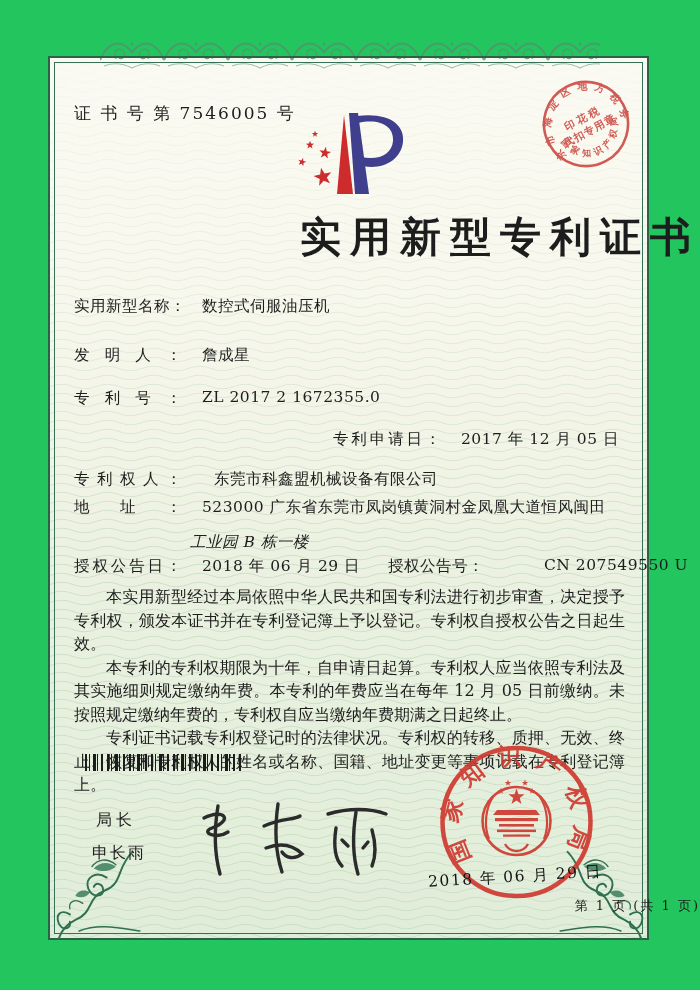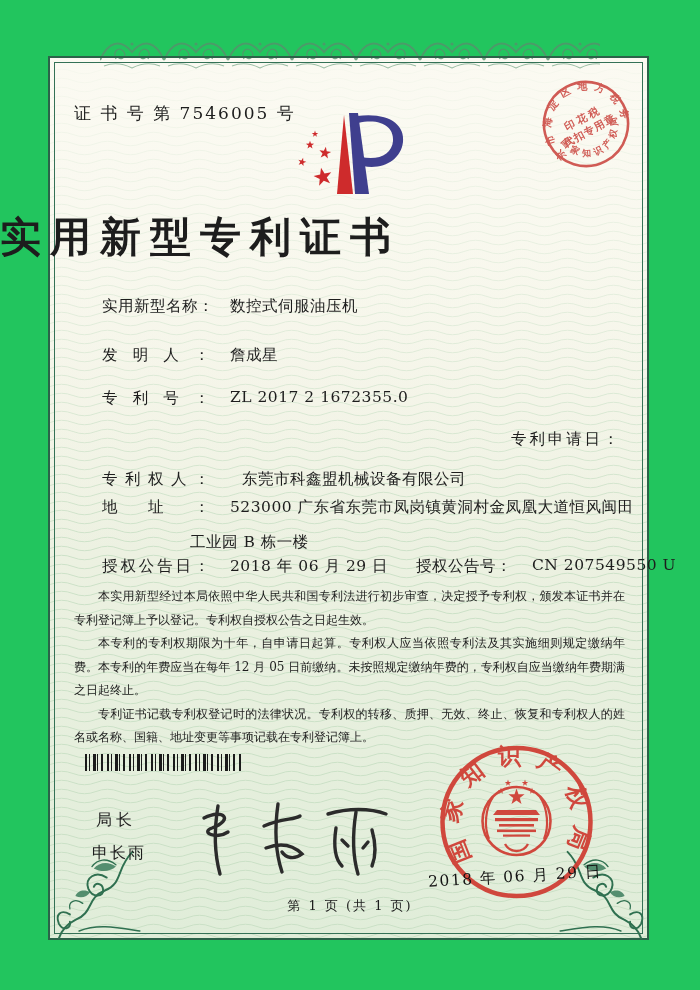--- a/index.html
+++ b/index.html
@@ -11,33 +11,33 @@
   }
   *{margin:0;padding:0;box-sizing:border-box;}
   body{width:700px;height:990px;font-family:"DejaVu Serif","Liberation Serif",serif;color:var(--ink);}
   .page{position:relative;width:700px;height:990px;background:#22c55e;overflow:hidden;}
   .abs{position:absolute;}
   
   .frame-outer{left:48px;top:56px;width:601px;height:884px;border:2.5px solid var(--frame_green);z-index:2;pointer-events:none;}
   .frame-inner{left:54px;top:62px;width:589px;height:872px;border:1px solid #347156;z-index:2;pointer-events:none;}
   
   .cert-no{left:74px;top:102px;font-size:17px;letter-spacing:2px;z-index:3;}
-  .title{left:0;top:210px;width:700px;text-align:left;font-size:41px;font-weight:bold;letter-spacing:9px;z-index:3;}
+  .title{left:0;top:210px;width:700px;text-align:right;font-size:41px;font-weight:bold;letter-spacing:9px;z-index:3;}
   .frow{left:74px;width:545px;display:flex;font-size:15.5px;z-index:3;letter-spacing:0.5px;}
-  .flabel{display:inline-block;width:108px;text-align:justify;text-align-last:justify;flex:none;white-space:nowrap;margin-left:28px;}
+  .flabel{display:inline-block;width:108px;text-align:justify;text-align-last:justify;flex:none;white-space:nowrap;}
   .fvalue{margin-left:20px;white-space:nowrap;}
   .addr2{left:190px;width:430px;font-size:15.5px;z-index:3;letter-spacing:0.5px;}
-  .paras{left:74px;top:585px;width:551px;font-size:12px;line-height:23.5px;text-align:justify;z-index:3;}
+  .paras{left:74px;top:585px;width:551px;font-size:16px;line-height:23.5px;text-align:justify;z-index:3;}
   .paras p{text-indent:2em;}
   .barcode{left:85px;top:754px;width:156px;height:17px;z-index:3;
     background:repeating-linear-gradient(90deg,#1b1b1b 0 2px,transparent 2px 4px,#1b1b1b 4px 5px,transparent 5px 8px,#1b1b1b 8px 11px,transparent 11px 12px,#1b1b1b 12px 13px,transparent 13px 16px,#1b1b1b 16px 18px,transparent 18px 22px);}
   .sig-title{left:96px;top:810px;font-size:16px;letter-spacing:4px;z-index:4;}
   .sig-name{left:92px;top:843px;font-size:16px;letter-spacing:2px;z-index:4;}
   .seal-date{left:428px;top:866px;width:190px;font-size:15.5px;letter-spacing:1.5px;color:#141414;transform:rotate(-3.5deg);z-index:5;}
-  .footer{left:0;top:897px;width:700px;text-align:center;font-size:13px;letter-spacing:2px;z-index:3;}
+  .footer{left:0;top:897px;width:700px;text-align:right;font-size:13px;letter-spacing:2px;z-index:3;}
   svg{display:block;}
   .z0{z-index:0;}.z1{z-index:1;}.z2{z-index:2;}.z3{z-index:3;}.z4{z-index:4;}.z5{z-index:5;}
   .sealred{stroke:var(--seal_red);}
   .sealred-f{fill:var(--seal_red);}
 </style>
 </head>
 <body>
 
 <div class="page">
 
@@ -129,35 +129,36 @@
   <div class="abs frow" style="top:345px;">
     <span class="flabel">发明人：</span>
     <span class="fvalue">詹成星</span>
   </div>
   <div class="abs frow" style="top:388px;">
     <span class="flabel">专利号：</span>
     <span class="fvalue">ZL 2017 2 1672355.0</span>
   </div>
   <div class="abs frow" style="top:429px;justify-content:flex-end;">
     <span class="flabel">专利申请日：</span>
+    <span class="fvalue">2017 年 12 月 05 日</span>
   </div>
   <div class="abs frow" style="top:469px;gap:12px;">
     <span class="flabel">专利权人：</span>
     <span class="fvalue">东莞市科鑫盟机械设备有限公司</span>
   </div>
   <div class="abs frow" style="top:497px;">
     <span class="flabel">地址：</span>
     <span class="fvalue">523000 广东省东莞市凤岗镇黄洞村金凤凰大道恒风闽田</span>
   </div>
-  <div class="abs addr2" style="top:532px;">工业园 B 栋一楼</div>
+  <div class="abs addr2" style="top:532px;font-style:italic;">工业园 B 栋一楼</div>
   <div class="abs frow" style="top:556px;width:300px;">
     <span class="flabel">授权公告日：</span>
     <span class="fvalue">2018 年 06 月 29 日</span>
   </div>
-  <div class="abs frow" style="top:556px;left:388px;width:240px;">
+  <div class="abs frow" style="top:556px;left:388px;width:240px;gap:40px;">
     <span class="flabel" style="width:96px;">授权公告号：</span>
     <span class="fvalue">CN 207549550 U</span>
   </div>
 
   <div class="abs paras">
     <p>本实用新型经过本局依照中华人民共和国专利法进行初步审查，决定授予专利权，颁发本证书并在专利登记簿上予以登记。专利权自授权公告之日起生效。</p>
     <p>本专利的专利权期限为十年，自申请日起算。专利权人应当依照专利法及其实施细则规定缴纳年费。本专利的年费应当在每年 12 月 05 日前缴纳。未按照规定缴纳年费的，专利权自应当缴纳年费期满之日起终止。</p>
     <p>专利证书记载专利权登记时的法律状况。专利权的转移、质押、无效、终止、恢复和专利权人的姓名或名称、国籍、地址变更等事项记载在专利登记簿上。</p>
   </div>
 

